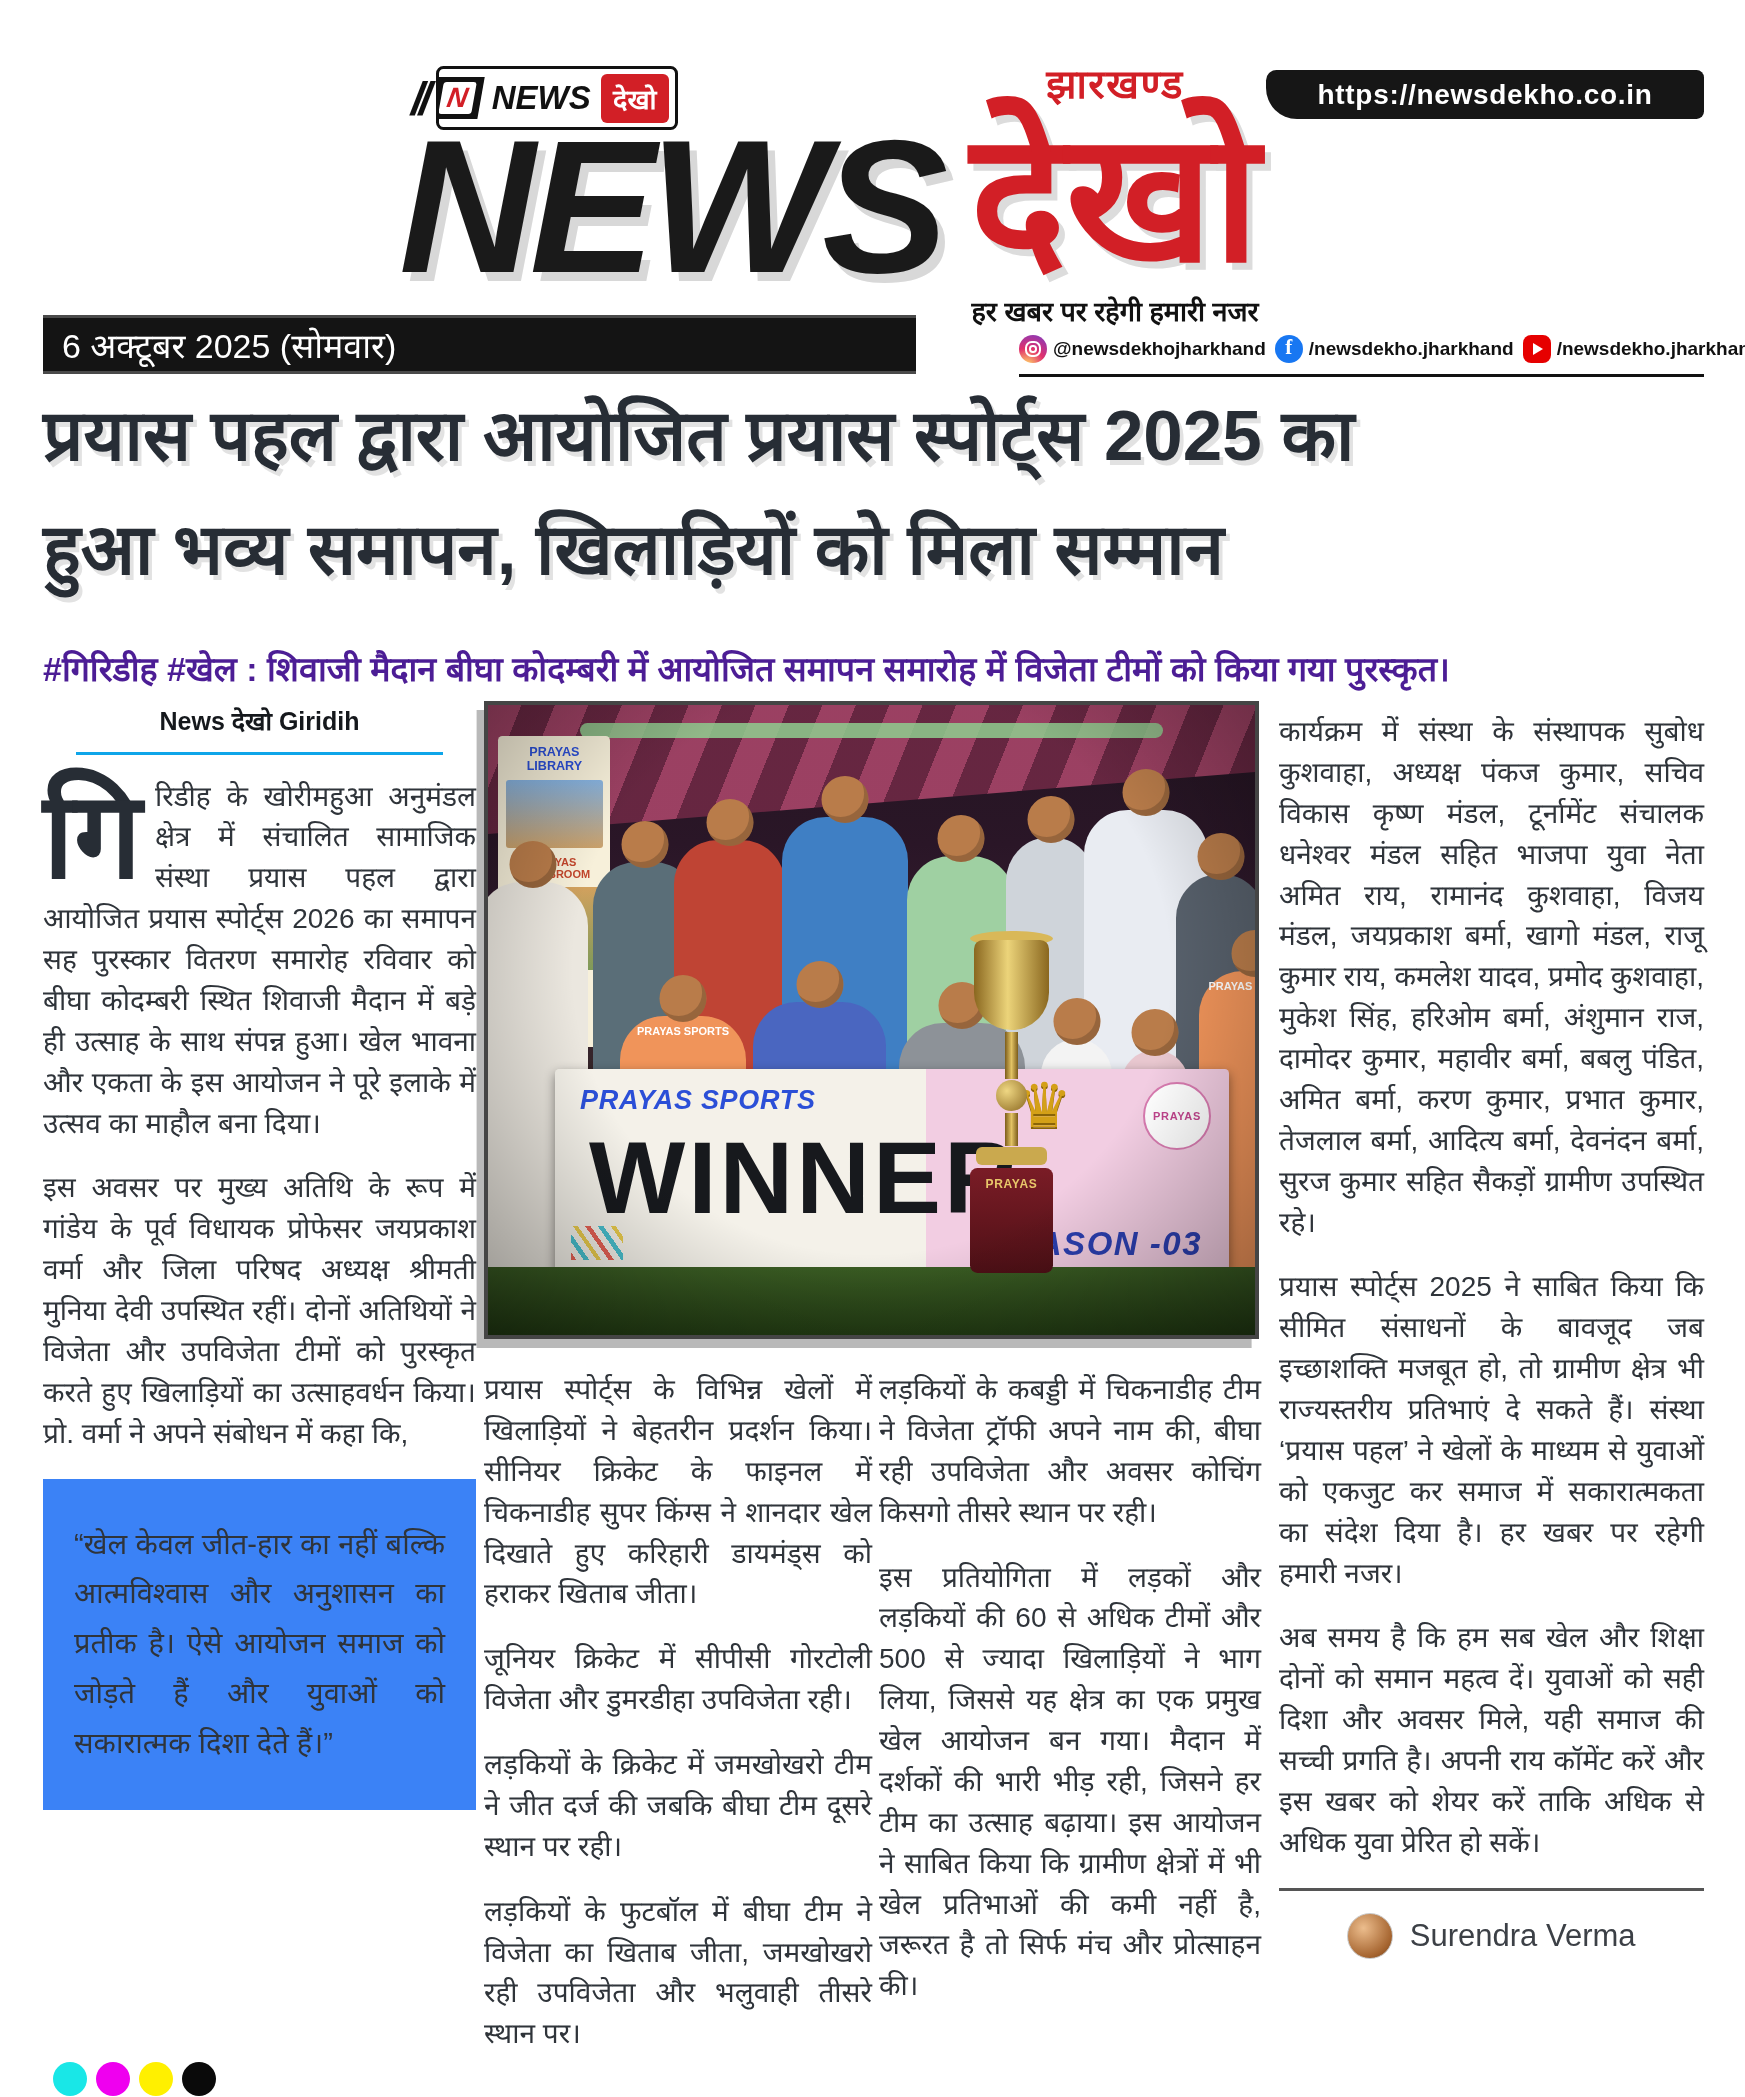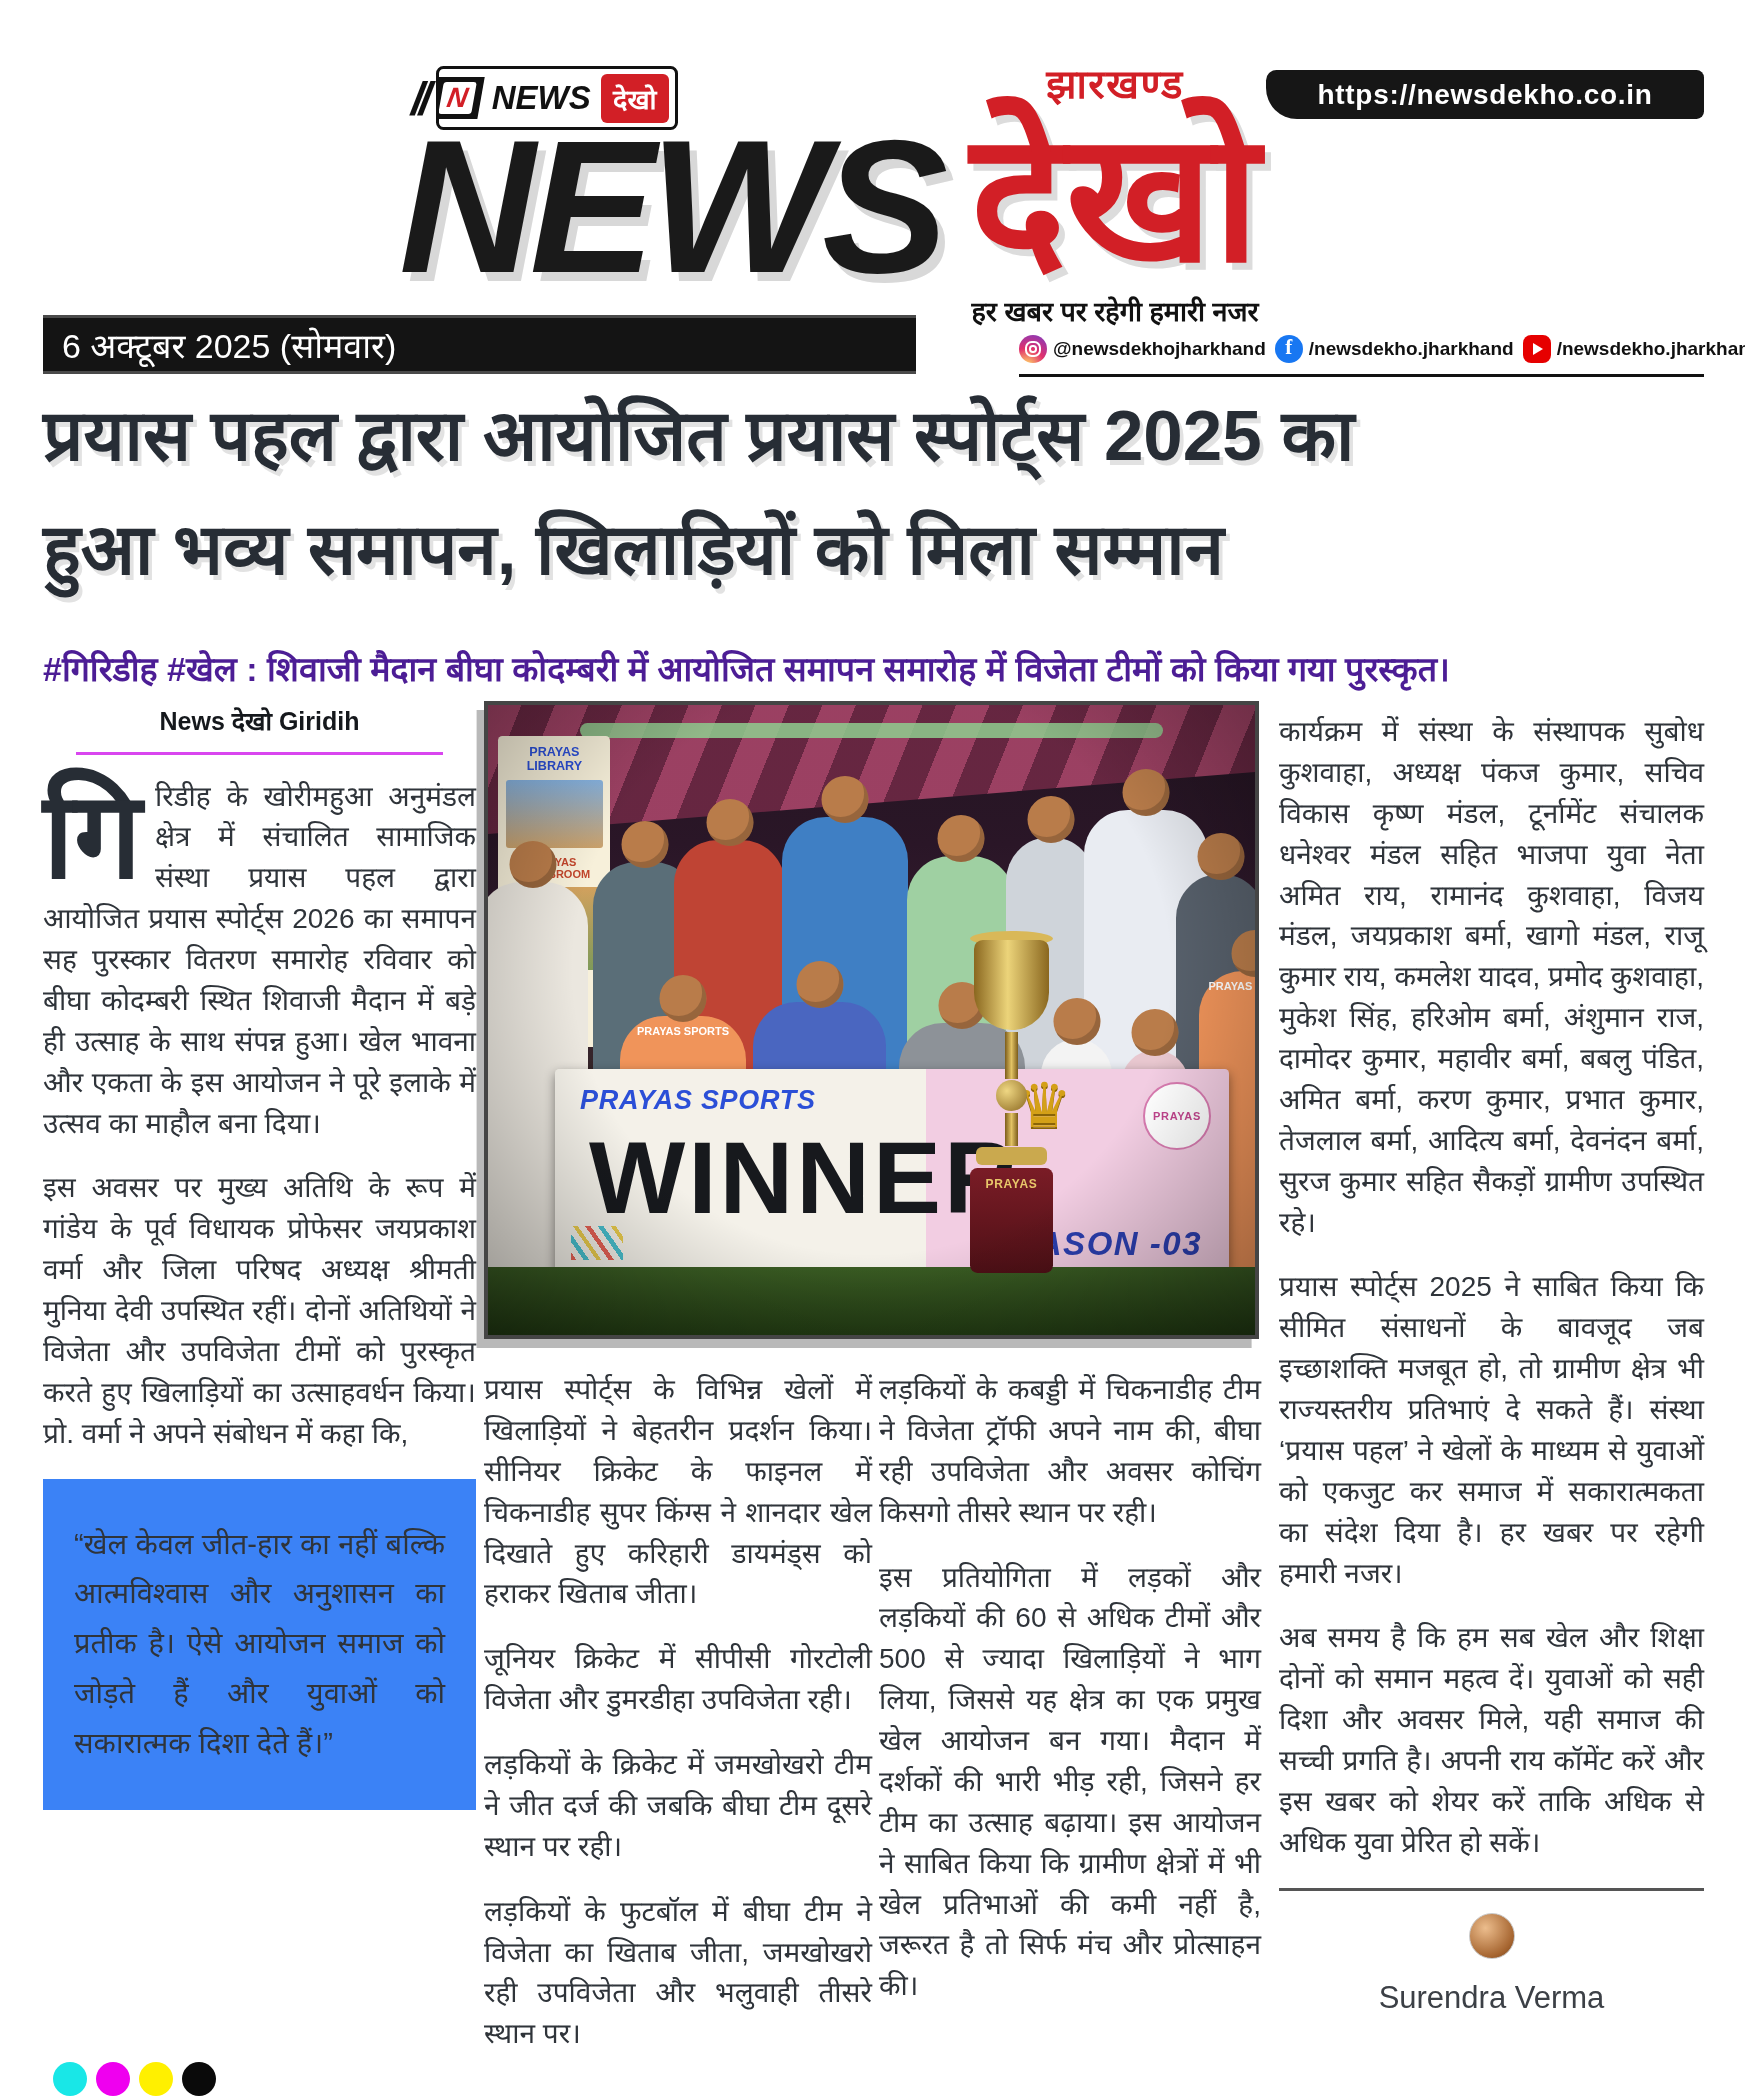--- a/index.html
+++ b/index.html
@@ -55,24 +55,24 @@
     font-size:71px;line-height:1.6;text-shadow:3.7px 5.2px 0 #e2e2e2;letter-spacing:0px;
   }
   .subheadline{position:absolute;left:43px;top:645px;width:1664px;font-size:34px;font-weight:800;color:#4c1d95;}
   
   .col{position:absolute;font-size:28px;line-height:1.46;color:#2f343a;}
   .col p{margin:0 0 24px;text-align:justify;}
   .col1{left:43px;top:700px;width:433px;}
   .col2{left:484px;top:1370px;width:388px;}
   .col3{left:879px;top:1370px;width:382px;}
   .col4{left:1279px;top:700px;width:425px;margin-top:12px;}
-  .byline{text-align:center;font-size:25px;font-weight:800;color:#15181c;padding-bottom:12px;margin:3px 33px 22px;border-bottom:3px solid #d946ef;}
+  .byline{text-align:center;font-size:25px;font-weight:800;color:#15181c;padding-bottom:12px;margin:3px 33px 22px;border-bottom:3px solid #0ea5e9;}
   .dropcap{float:left;font-size:120px;line-height:.78;font-weight:800;color:#272d35;margin:12px 13.3px 0 0;}
   .quote-box{background:#3b82f6;padding:41px 31px;font-size:29px;line-height:1.72;text-align:justify;margin-top:9px;}
-  .sig{margin-top:15px;border-top:3px solid #555;padding-top:22px;display:flex;align-items:center;gap:16.3px;justify-content:center;flex-direction:column;}
+  .sig{margin-top:15px;border-top:3px solid #555;padding-top:22px;display:flex;align-items:center;gap:16.3px;justify-content:center;}
   .avatar{width:44px;height:44px;border-radius:50%;background:radial-gradient(circle at 35% 32%,#ecbd8d,#a5642f 70%,#6e3c17);border:1.5px solid #c9c9c9;flex:0 0 auto;}
   .sig-name{font-size:31px;color:#3c4046;}
   
   .photo{
     position:absolute;left:484px;top:701px;width:775px;height:638px;border:4.4px solid #454545;
     box-sizing:border-box;background:linear-gradient(180deg,#241522 0%,#2a1627 22%,#382032 48%,#31291f 66%,#233418 82%,#1c2a12 100%);
     overflow:hidden;box-shadow:-7.4px 9px 0 rgba(128,128,128,.55);
   }
   .ph-canopy{position:absolute;left:0;top:0;width:100%;height:129px;opacity:.9;z-index:1;
     background:repeating-linear-gradient(112deg,#a84569 0 31px,#6d2844 31px 62px);

